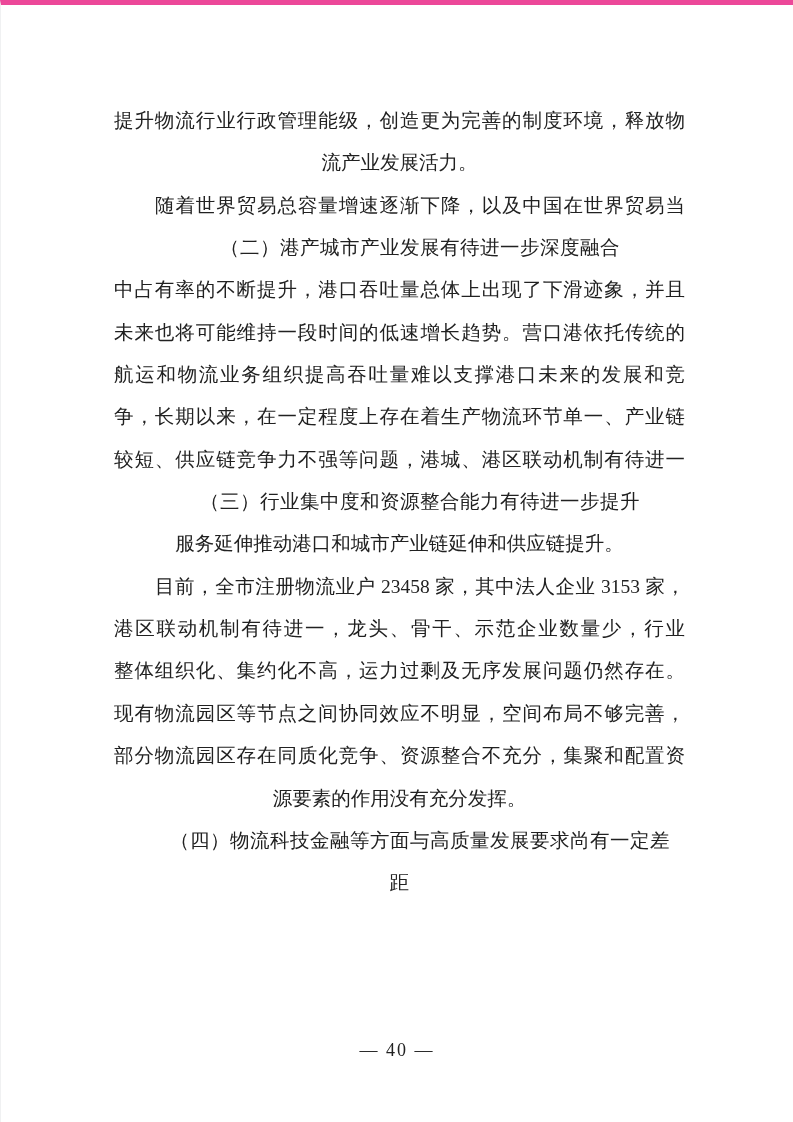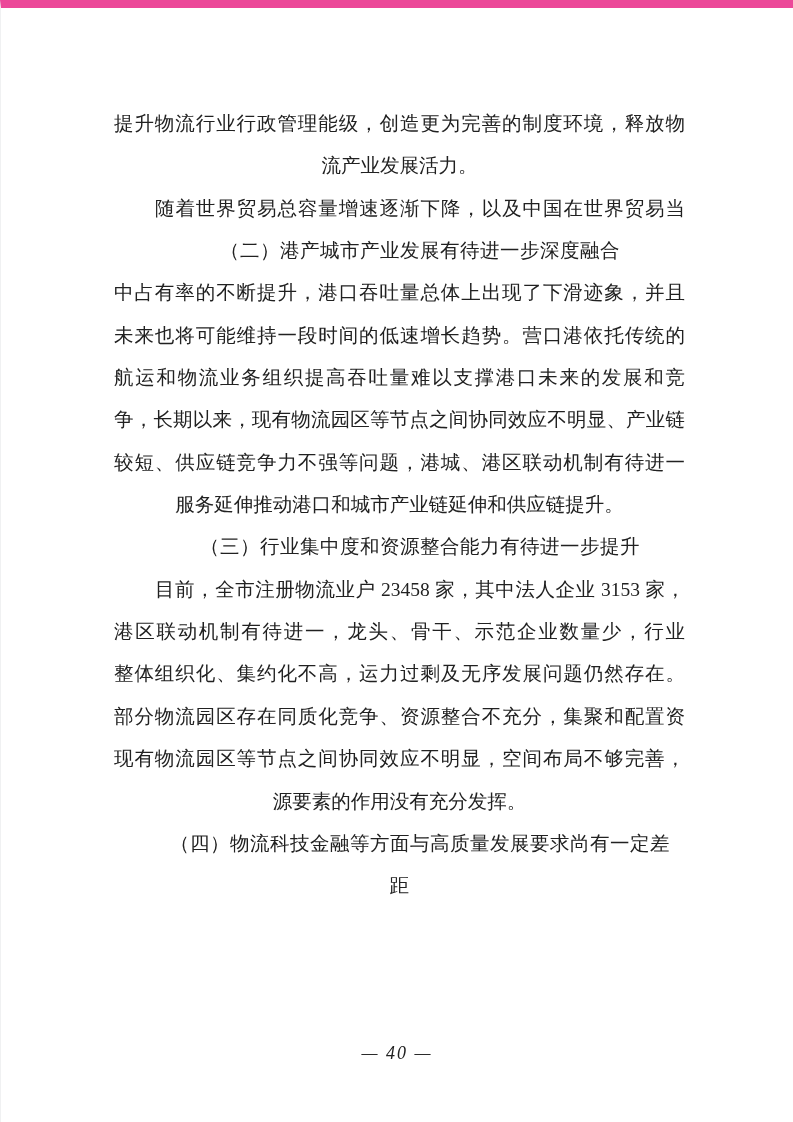--- a/index.html
+++ b/index.html
@@ -8,21 +8,21 @@
     background: #ffffff;
   }
   .page {
     position: relative;
     width: 793px;
     height: 1122px;
     background: var(--page-bg, #ffffff);
     color: var(--text-color, #212121);
     font-family: "Liberation Serif", "DejaVu Serif", serif;
     overflow: hidden;
-    border-top: 8px solid #ec4899;
+    border-top: 5px solid #ec4899;
     border-left: 1px solid #f0f1f2;
     box-sizing: border-box;
   }
   .text-block {
     position: absolute;
     left: 113px;
     top: 95px;
     width: 571px;
   }
   .line {
@@ -48,42 +48,41 @@
   .footer {
     position: absolute;
     left: 0;
     right: 0;
     top: 1034px;
     text-align: center;
     font-size: 18px;
     line-height: 22px;
     letter-spacing: 2px;
     color: var(--text-color, #212121);
-    font-style: italic;
   }
 </style>
 </head>
 <body>
 
 <div class="page">
   <div class="text-block">
       <div class="line justify">提升物流行业行政管理能级，创造更为完善的制度环境，释放物</div>
       <div class="line">流产业发展活力。</div>
       <div class="line justify indent">随着世界贸易总容量增速逐渐下降，以及中国在世界贸易当</div>
       <div class="line indent heading">（二）港产城市产业发展有待进一步深度融合</div>
       <div class="line justify">中占有率的不断提升，港口吞吐量总体上出现了下滑迹象，并且</div>
       <div class="line justify">未来也将可能维持一段时间的低速增长趋势。营口港依托传统的</div>
       <div class="line justify">航运和物流业务组织提高吞吐量难以支撑港口未来的发展和竞</div>
-      <div class="line justify">争，长期以来，现有物流园区等节点之间协同效应不明显、产业链</div>
+      <div class="line justify">争，长期以来，在一定程度上存在着生产物流环节单一、产业链</div>
       <div class="line justify">较短、供应链竞争力不强等问题，港城、港区联动机制有待进一</div>
+      <div class="line indent heading">（三）行业集中度和资源整合能力有待进一步提升</div>
       <div class="line">服务延伸推动港口和城市产业链延伸和供应链提升。</div>
-      <div class="line indent heading">（三）行业集中度和资源整合能力有待进一步提升</div>
       <div class="line justify indent">目前，全市注册物流业户 23458 家，其中法人企业 3153 家，</div>
       <div class="line justify">港区联动机制有待进一，龙头、骨干、示范企业数量少，行业</div>
       <div class="line justify">整体组织化、集约化不高，运力过剩及无序发展问题仍然存在。</div>
+      <div class="line justify">现有物流园区等节点之间协同效应不明显，空间布局不够完善，</div>
       <div class="line justify">部分物流园区存在同质化竞争、资源整合不充分，集聚和配置资</div>
-      <div class="line justify">现有物流园区等节点之间协同效应不明显，空间布局不够完善，</div>
       <div class="line">源要素的作用没有充分发挥。</div>
       <div class="line indent heading">（四）物流科技金融等方面与高质量发展要求尚有一定差</div>
       <div class="line heading">距</div>
     </div>
   <div class="footer">— 40 —</div>
 </div>
 
 </body></html>

